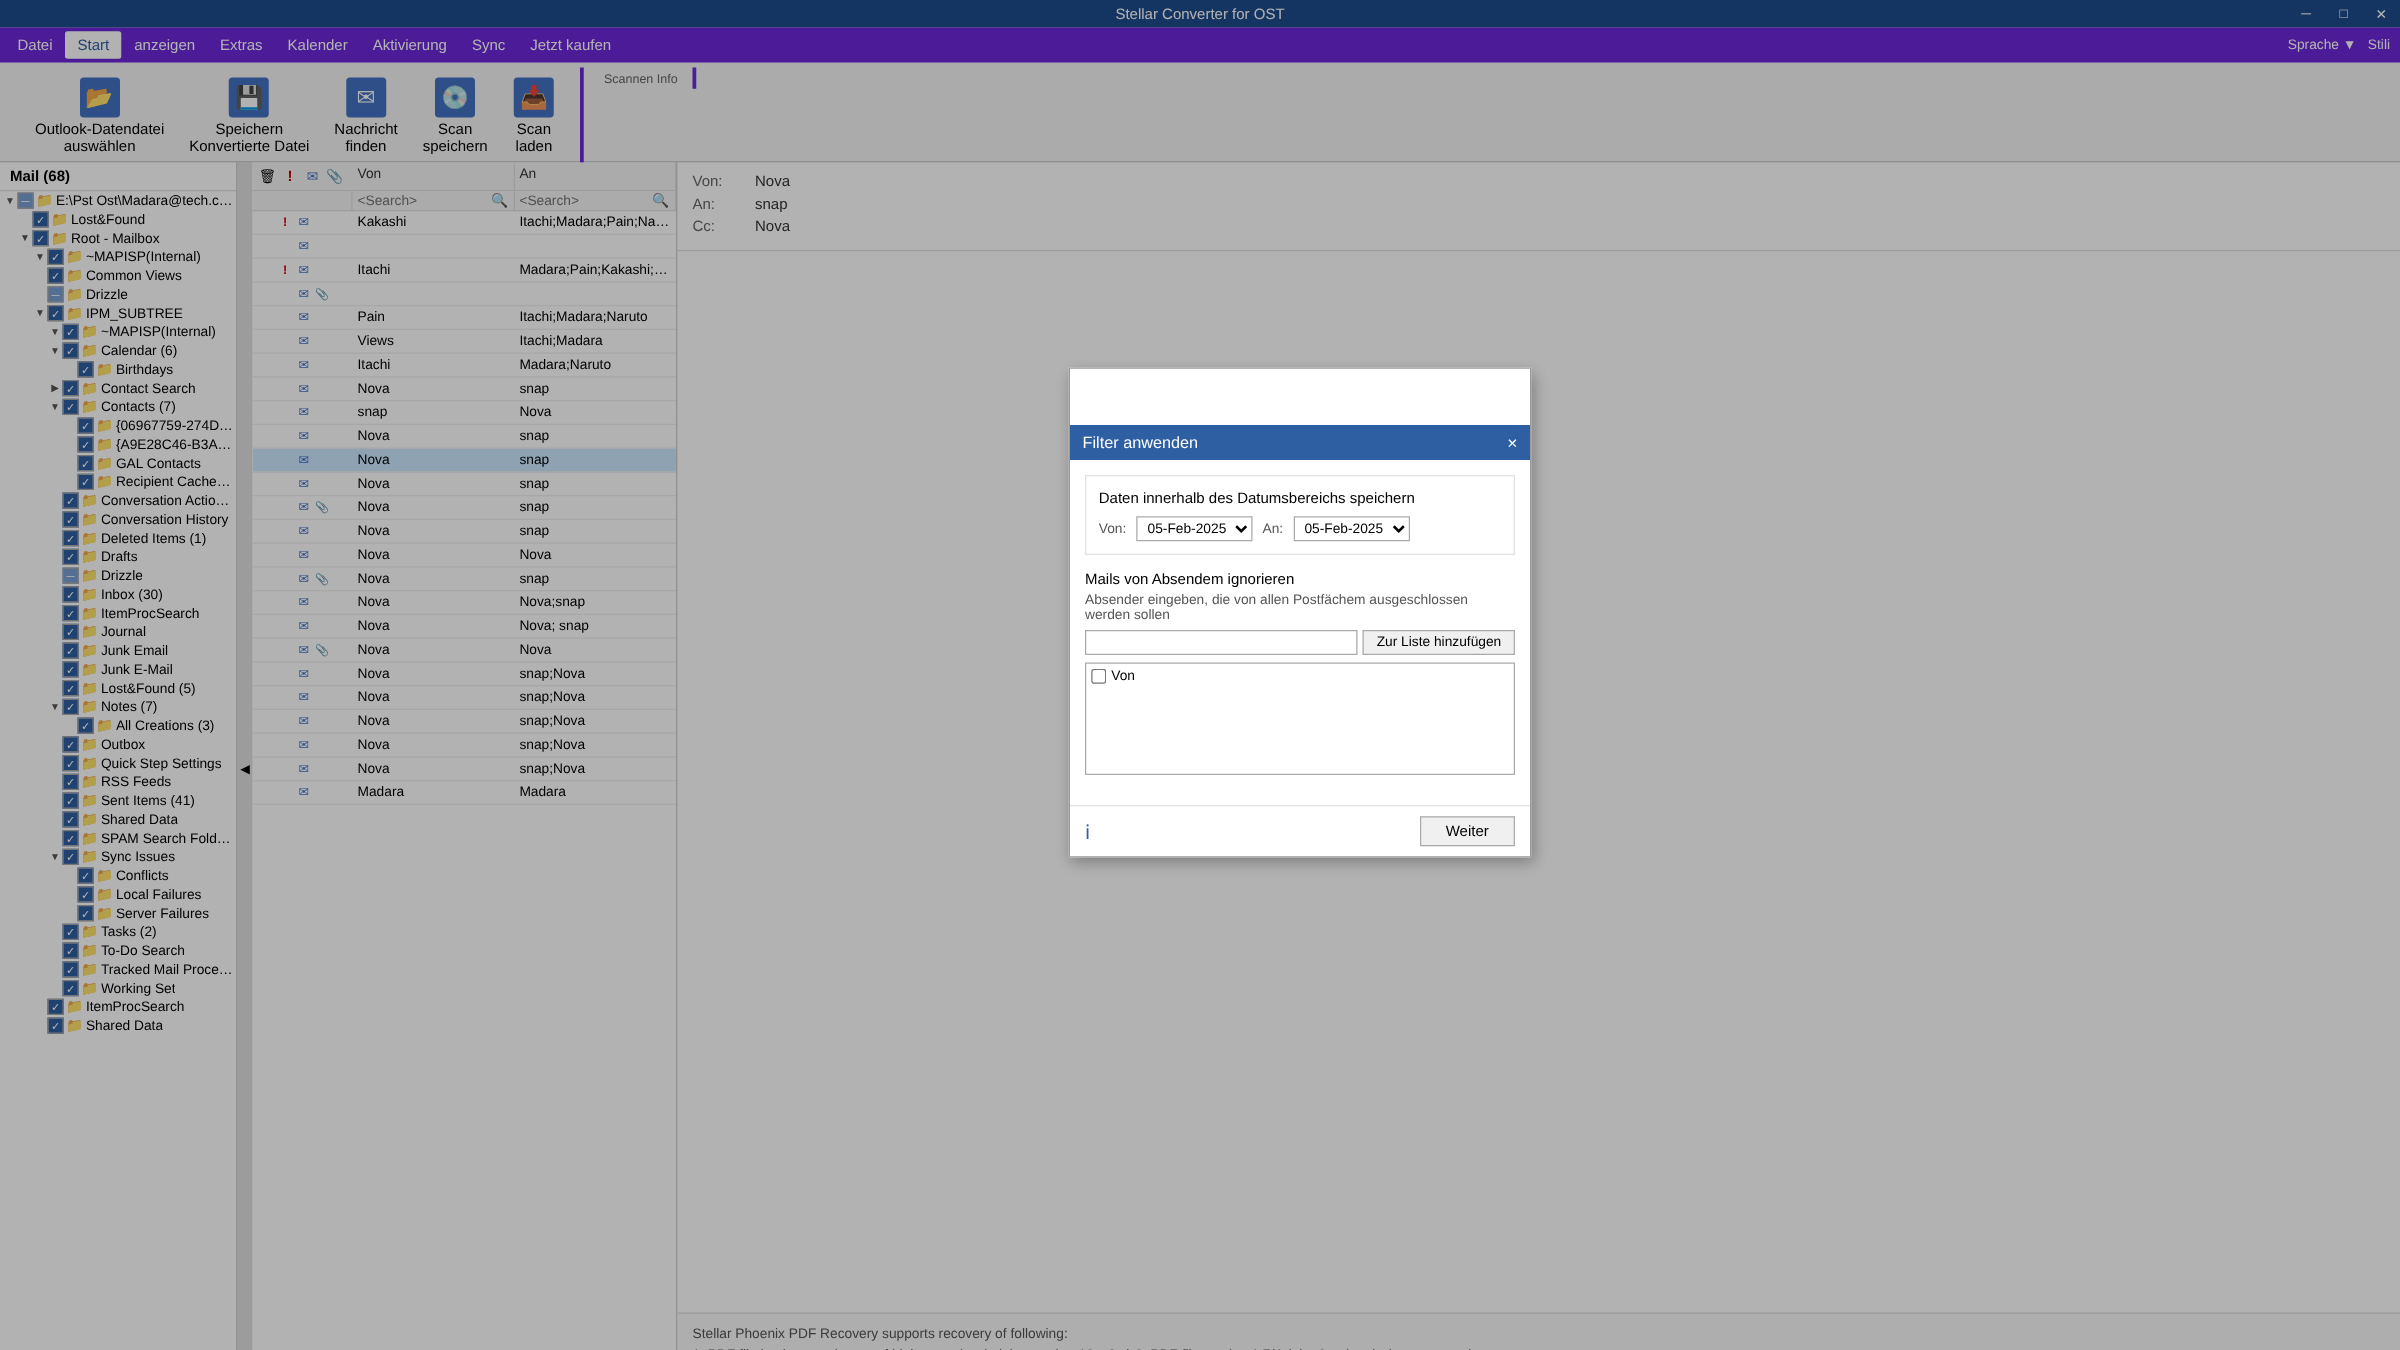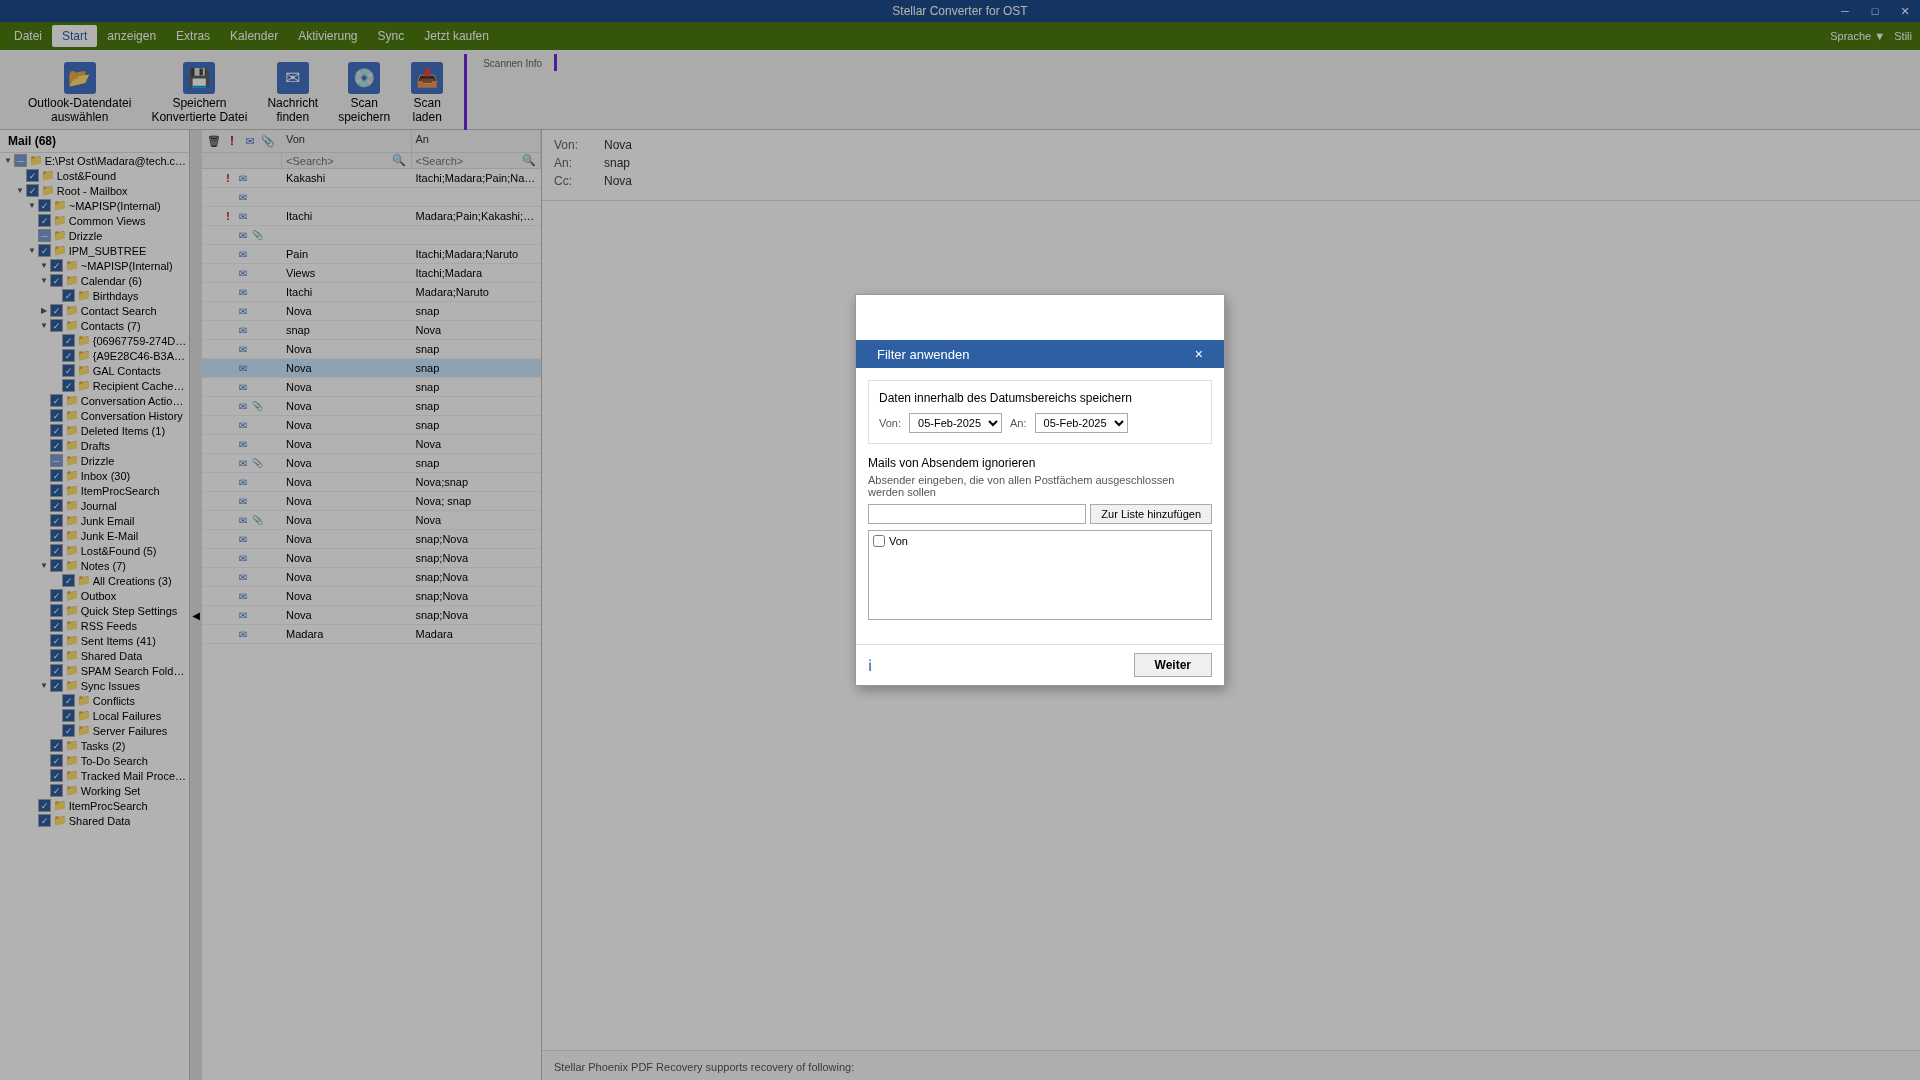--- a/index.html
+++ b/index.html
@@ -4,21 +4,21 @@
   <style>
     * { margin: 0; padding: 0; box-sizing: border-box; }
     body { font-family: 'Segoe UI', Tahoma, sans-serif; font-size: 12px; background: #f0f0f0; overflow: hidden; width: 1920px; height: 1080px; }
 
     
     .title-bar { background: #1e4d8c; color: white; height: 22px; display: flex; align-items: center; justify-content: center; font-size: 12px; position: relative; }
     .title-bar-controls { position: absolute; right: 0; top: 0; display: flex; }
     .title-bar-btn { width: 30px; height: 22px; display: flex; align-items: center; justify-content: center; color: white; font-size: 11px; cursor: pointer; }
 
     
-    .menu-bar { background: #4d7c0f; color: white; height: 28px; display: flex; align-items: center; padding: 0 4px; position: relative; }
+    .menu-bar { background: #6d28d9; color: white; height: 28px; display: flex; align-items: center; padding: 0 4px; position: relative; }
     .menu-item { padding: 4px 10px; cursor: pointer; font-size: 12px; color: white; border-radius: 2px; }
     .menu-item.active { background: white; color: #2e5fa3; }
     .menu-bar-right { position: absolute; right: 8px; font-size: 11px; color: white; }
 
     
     .ribbon { background: #f5f5f5; border-bottom: 1px solid #c0c0c0; padding: 4px 8px; display: flex; align-items: flex-start; gap: 4px; height: 80px; }
     .ribbon-group { display: flex; flex-direction: column; align-items: center; border-right: 3px solid #6d28d9; padding: 4px 12px 2px 12px; }
     .ribbon-group-label { font-size: 10px; color: #666; margin-top: auto; }
     .ribbon-buttons { display: flex; gap: 4px; margin-bottom: 2px; }
     .ribbon-btn { display: flex; flex-direction: column; align-items: center; padding: 4px 8px; cursor: pointer; border-radius: 2px; min-width: 50px; }
@@ -69,21 +69,21 @@
     .preview-field-label { color: #666; width: 50px; flex-shrink: 0; }
     .preview-field-value { color: #333; }
     .preview-body { flex: 1; padding: 12px; font-size: 12px; color: #333; }
     .preview-footer { padding: 8px 12px; border-top: 1px solid #e0e0e0; font-size: 11px; color: #555; background: #fafafa; }
 
     
     .overlay { position: fixed; top: 0; left: 0; width: 100%; height: 100%; background: rgba(0,0,0,0.3); z-index: 100; display: flex; align-items: center; justify-content: center; }
 
     
     .dialog { background: white; border: 1px solid #999; box-shadow: 2px 4px 12px rgba(0,0,0,0.3); width: 370px; font-size: 12px; }
-    .dialog-title { background: #2e5fa3; color: white; padding: 6px 21px; display: flex; align-items: center; justify-content: space-between; font-size: 13px; margin-top: 45px; }
+    .dialog-title { background: #2e5fa3; color: white; padding: 6px 10px; display: flex; justify-content: space-between; font-size: 13px; margin-top: 45px; }
     .dialog-close { color: white; cursor: pointer; font-size: 14px; }
     .dialog-body { padding: 12px; }
     .dialog-section-title { font-weight: bold; margin-bottom: 8px; font-size: 12px; }
     .dialog-section { margin-bottom: 12px; }
     .checkbox-row { display: flex; align-items: center; gap: 6px; margin-bottom: 6px; }
     .checkbox-row input[type=checkbox] { width: 13px; height: 13px; }
     .date-section { border: 1px solid #e0e0e0; padding: 10px; margin-bottom: 12px; }
     .date-section-title { font-size: 12px; margin-bottom: 8px; }
     .date-row { display: flex; align-items: center; gap: 8px; }
     .date-label { font-size: 11px; color: #555; }
@@ -92,21 +92,21 @@
     .sender-section-title { font-size: 12px; margin-bottom: 4px; }
     .sender-desc { font-size: 11px; color: #555; margin-bottom: 6px; }
     .sender-input-row { display: flex; gap: 4px; margin-bottom: 6px; }
     .sender-input { flex: 1; border: 1px solid #aaa; padding: 3px 6px; font-size: 11px; }
     .sender-btn { background: #f0f0f0; border: 1px solid #aaa; padding: 3px 10px; font-size: 11px; cursor: pointer; }
     .sender-list-box { border: 1px solid #aaa; height: 90px; background: white; padding: 4px; }
     .sender-list-header { display: flex; align-items: center; gap: 4px; font-size: 11px; margin-bottom: 4px; }
     .sender-list-header input[type=checkbox] { width: 12px; height: 12px; }
     .dialog-footer { display: flex; align-items: center; justify-content: space-between; padding: 8px 12px; border-top: 1px solid #e0e0e0; }
     .dialog-info-icon { color: #2e5fa3; font-size: 16px; }
-    .dialog-weiter-btn { background: #f0f0f0; border: 1px solid #aaa; padding: 4px 20px; font-size: 12px; cursor: pointer; font-weight: bold; }
+    .dialog-weiter-btn { background: #f0f0f0; border: 1px solid #aaa; padding: 4px 20px; font-size: 12px; cursor: pointer; }
 
     
     ::-webkit-scrollbar { width: 8px; height: 8px; }
     ::-webkit-scrollbar-track { background: #f0f0f0; }
     ::-webkit-scrollbar-thumb { background: #c0c0c0; border-radius: 4px; }
 
     .msg-list-scroll { overflow-y: auto; flex: 1; }
 
     .excl-icon { color: #c00; font-weight: bold; font-size: 12px; }
     .envelope-icon { color: #4472c4; }

